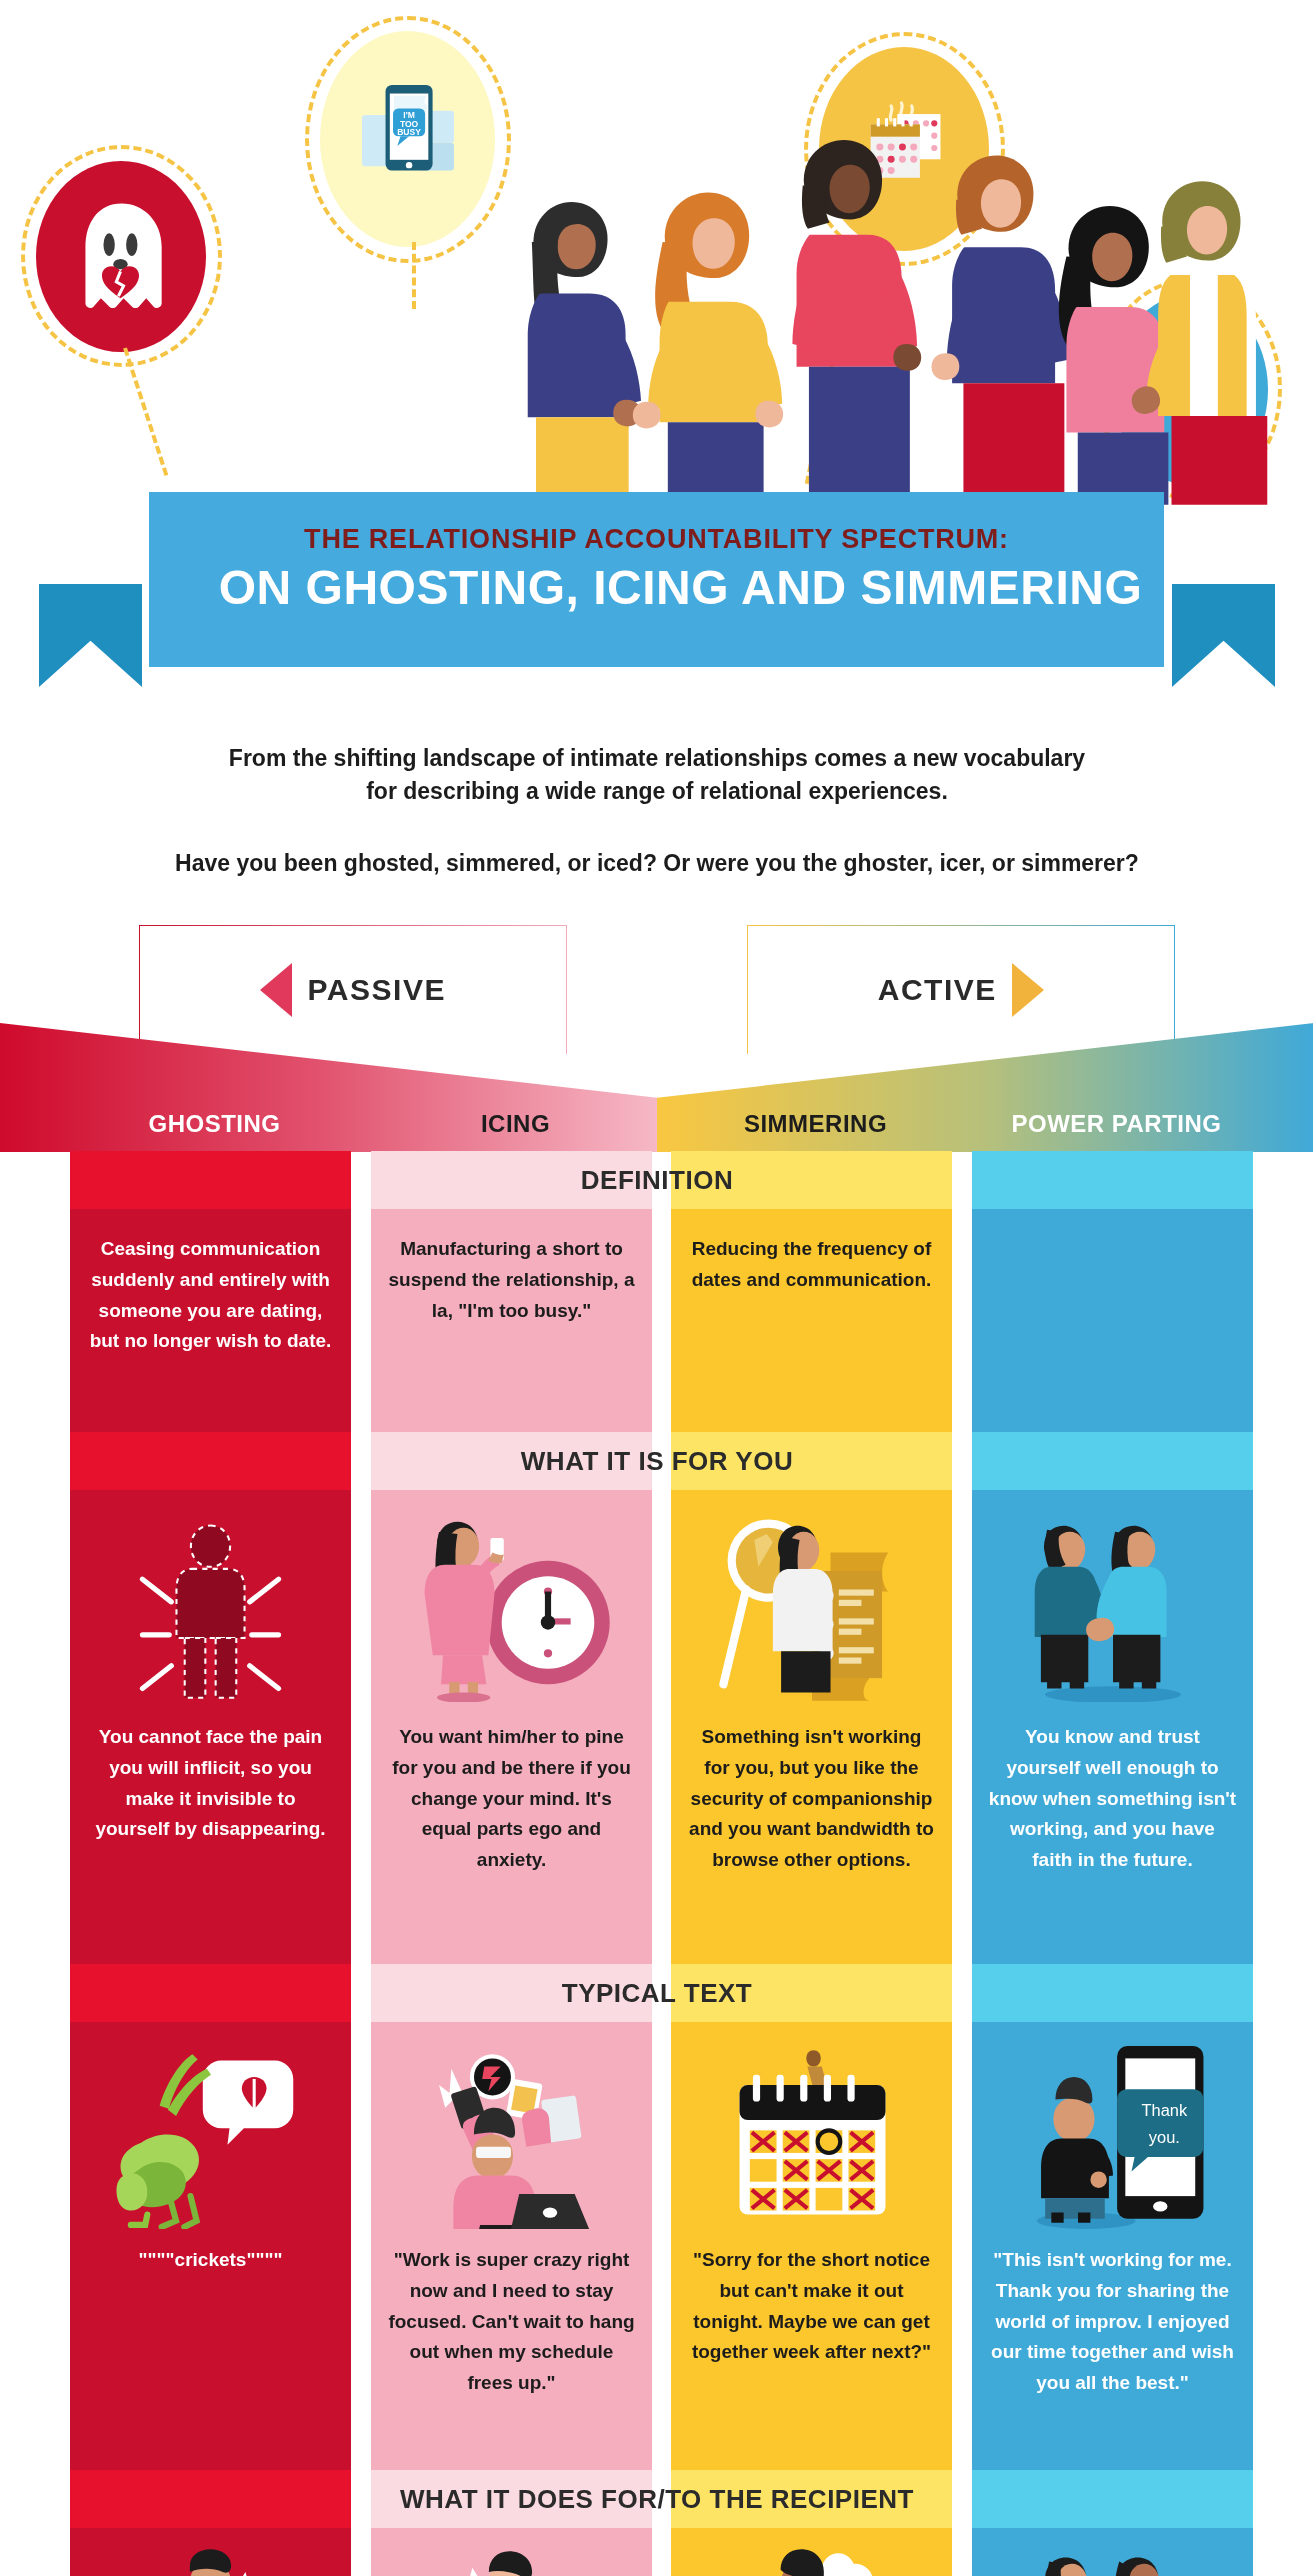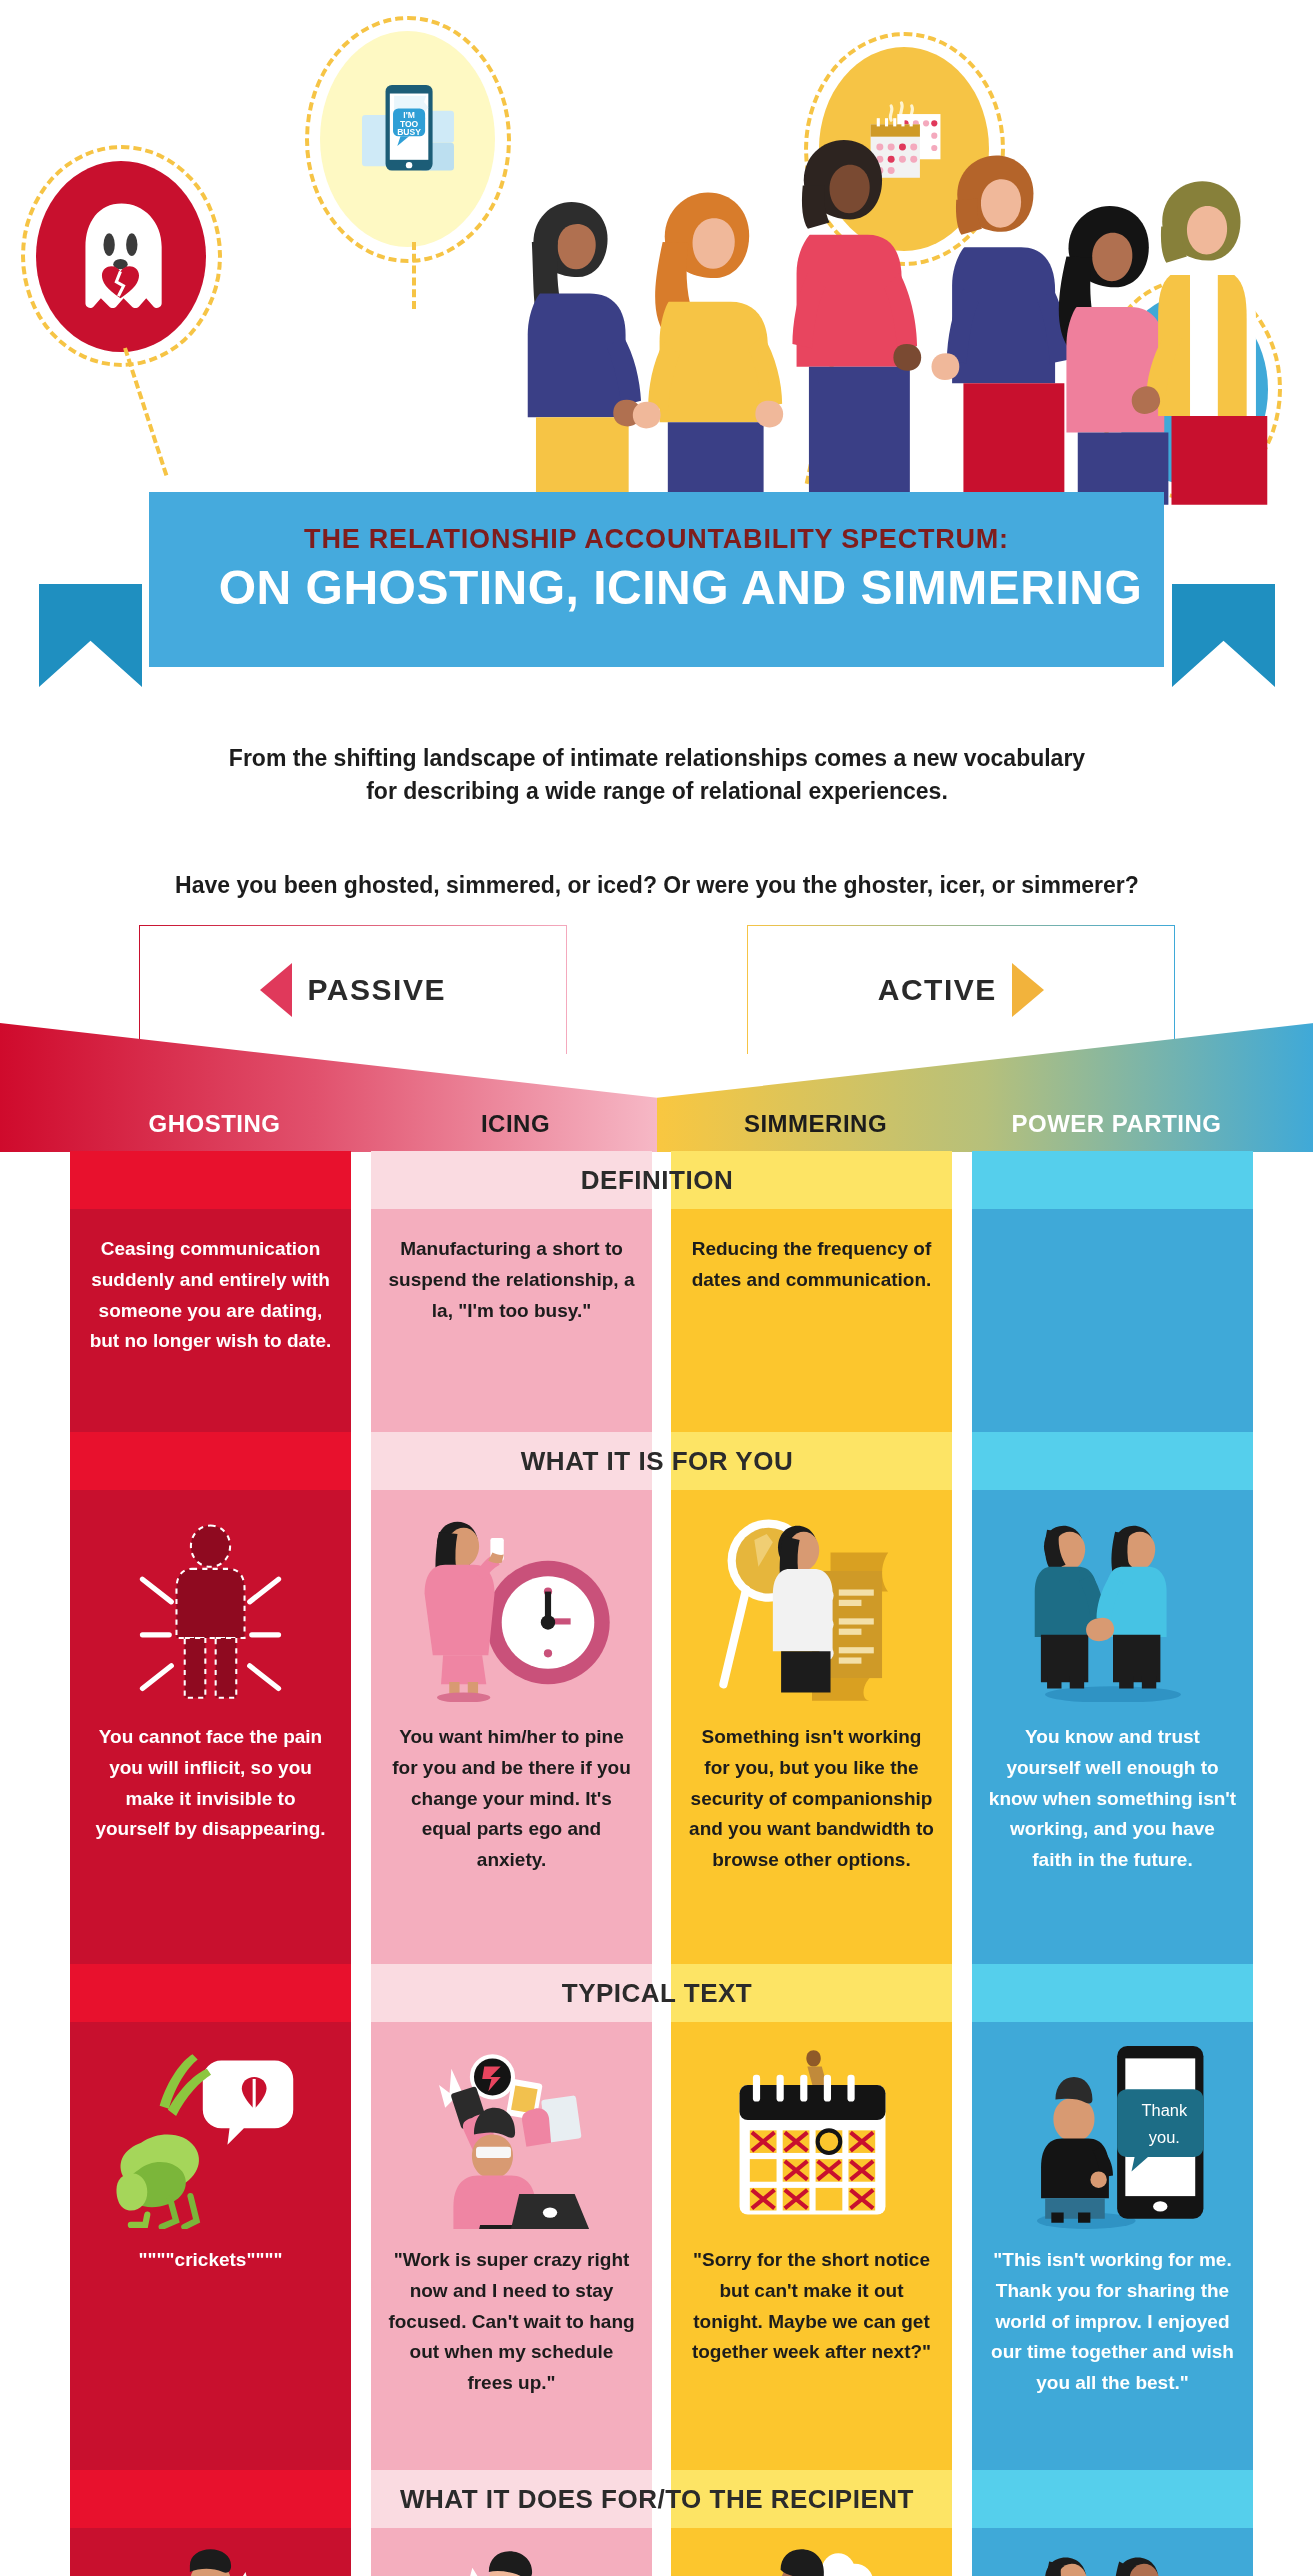--- a/index.html
+++ b/index.html
@@ -27,21 +27,21 @@
       background:#1f8fc0; clip-path: polygon(0 0, 100% 0, 100% 100%, 50% 55%, 0 100%); }
   .banner-main { position:absolute; left:149px; top:20.6px; width:1015px; height:175px; background:#45aadd; }
   .banner-line1 { text-align:center; color:#7f1d1d; font-weight:bold; font-size:27px;
       letter-spacing:0.8px; padding-top:32px; font-stretch: condensed; }
   .banner-line2 { text-align:center; color:#ffffff; font-weight:bold; font-size:48px;
       letter-spacing:0.5px; margin-top:5.2px;padding-left:48px; }
 
   
   .intro { position:absolute; left:0; top:742px; width:1314px; text-align:center; }
   .intro p { color:#1c1c1c; font-size:23px; font-weight:bold; line-height:1.45; }
-  .intro .q { margin-top:60px; }
+  .intro .q { margin-top:38px; }
 
   
   .spectrum { position:absolute; left:0; top:925px; width:1314px; height:129px; }
   .spec-box { position:absolute; top:0; height:129px; border-radius:12.4px 12.4px 0 0;
       display:flex; align-items:center; justify-content:center; gap:15.5px; }
   .spec-passive { left:139px; width:428px; border:1.5px solid; border-bottom:none;
       border-image: linear-gradient(90deg,#c8102e,#f4a9bd) 1; }
   .spec-active { left:747px; width:428px; border:1.5px solid; border-bottom:none;
       border-image: linear-gradient(90deg,#f6c445,#3fa9d8) 1; }
   .spec-label { font-size:30px; font-weight:bold; color:#2a2a2a; letter-spacing:1.5px; }

